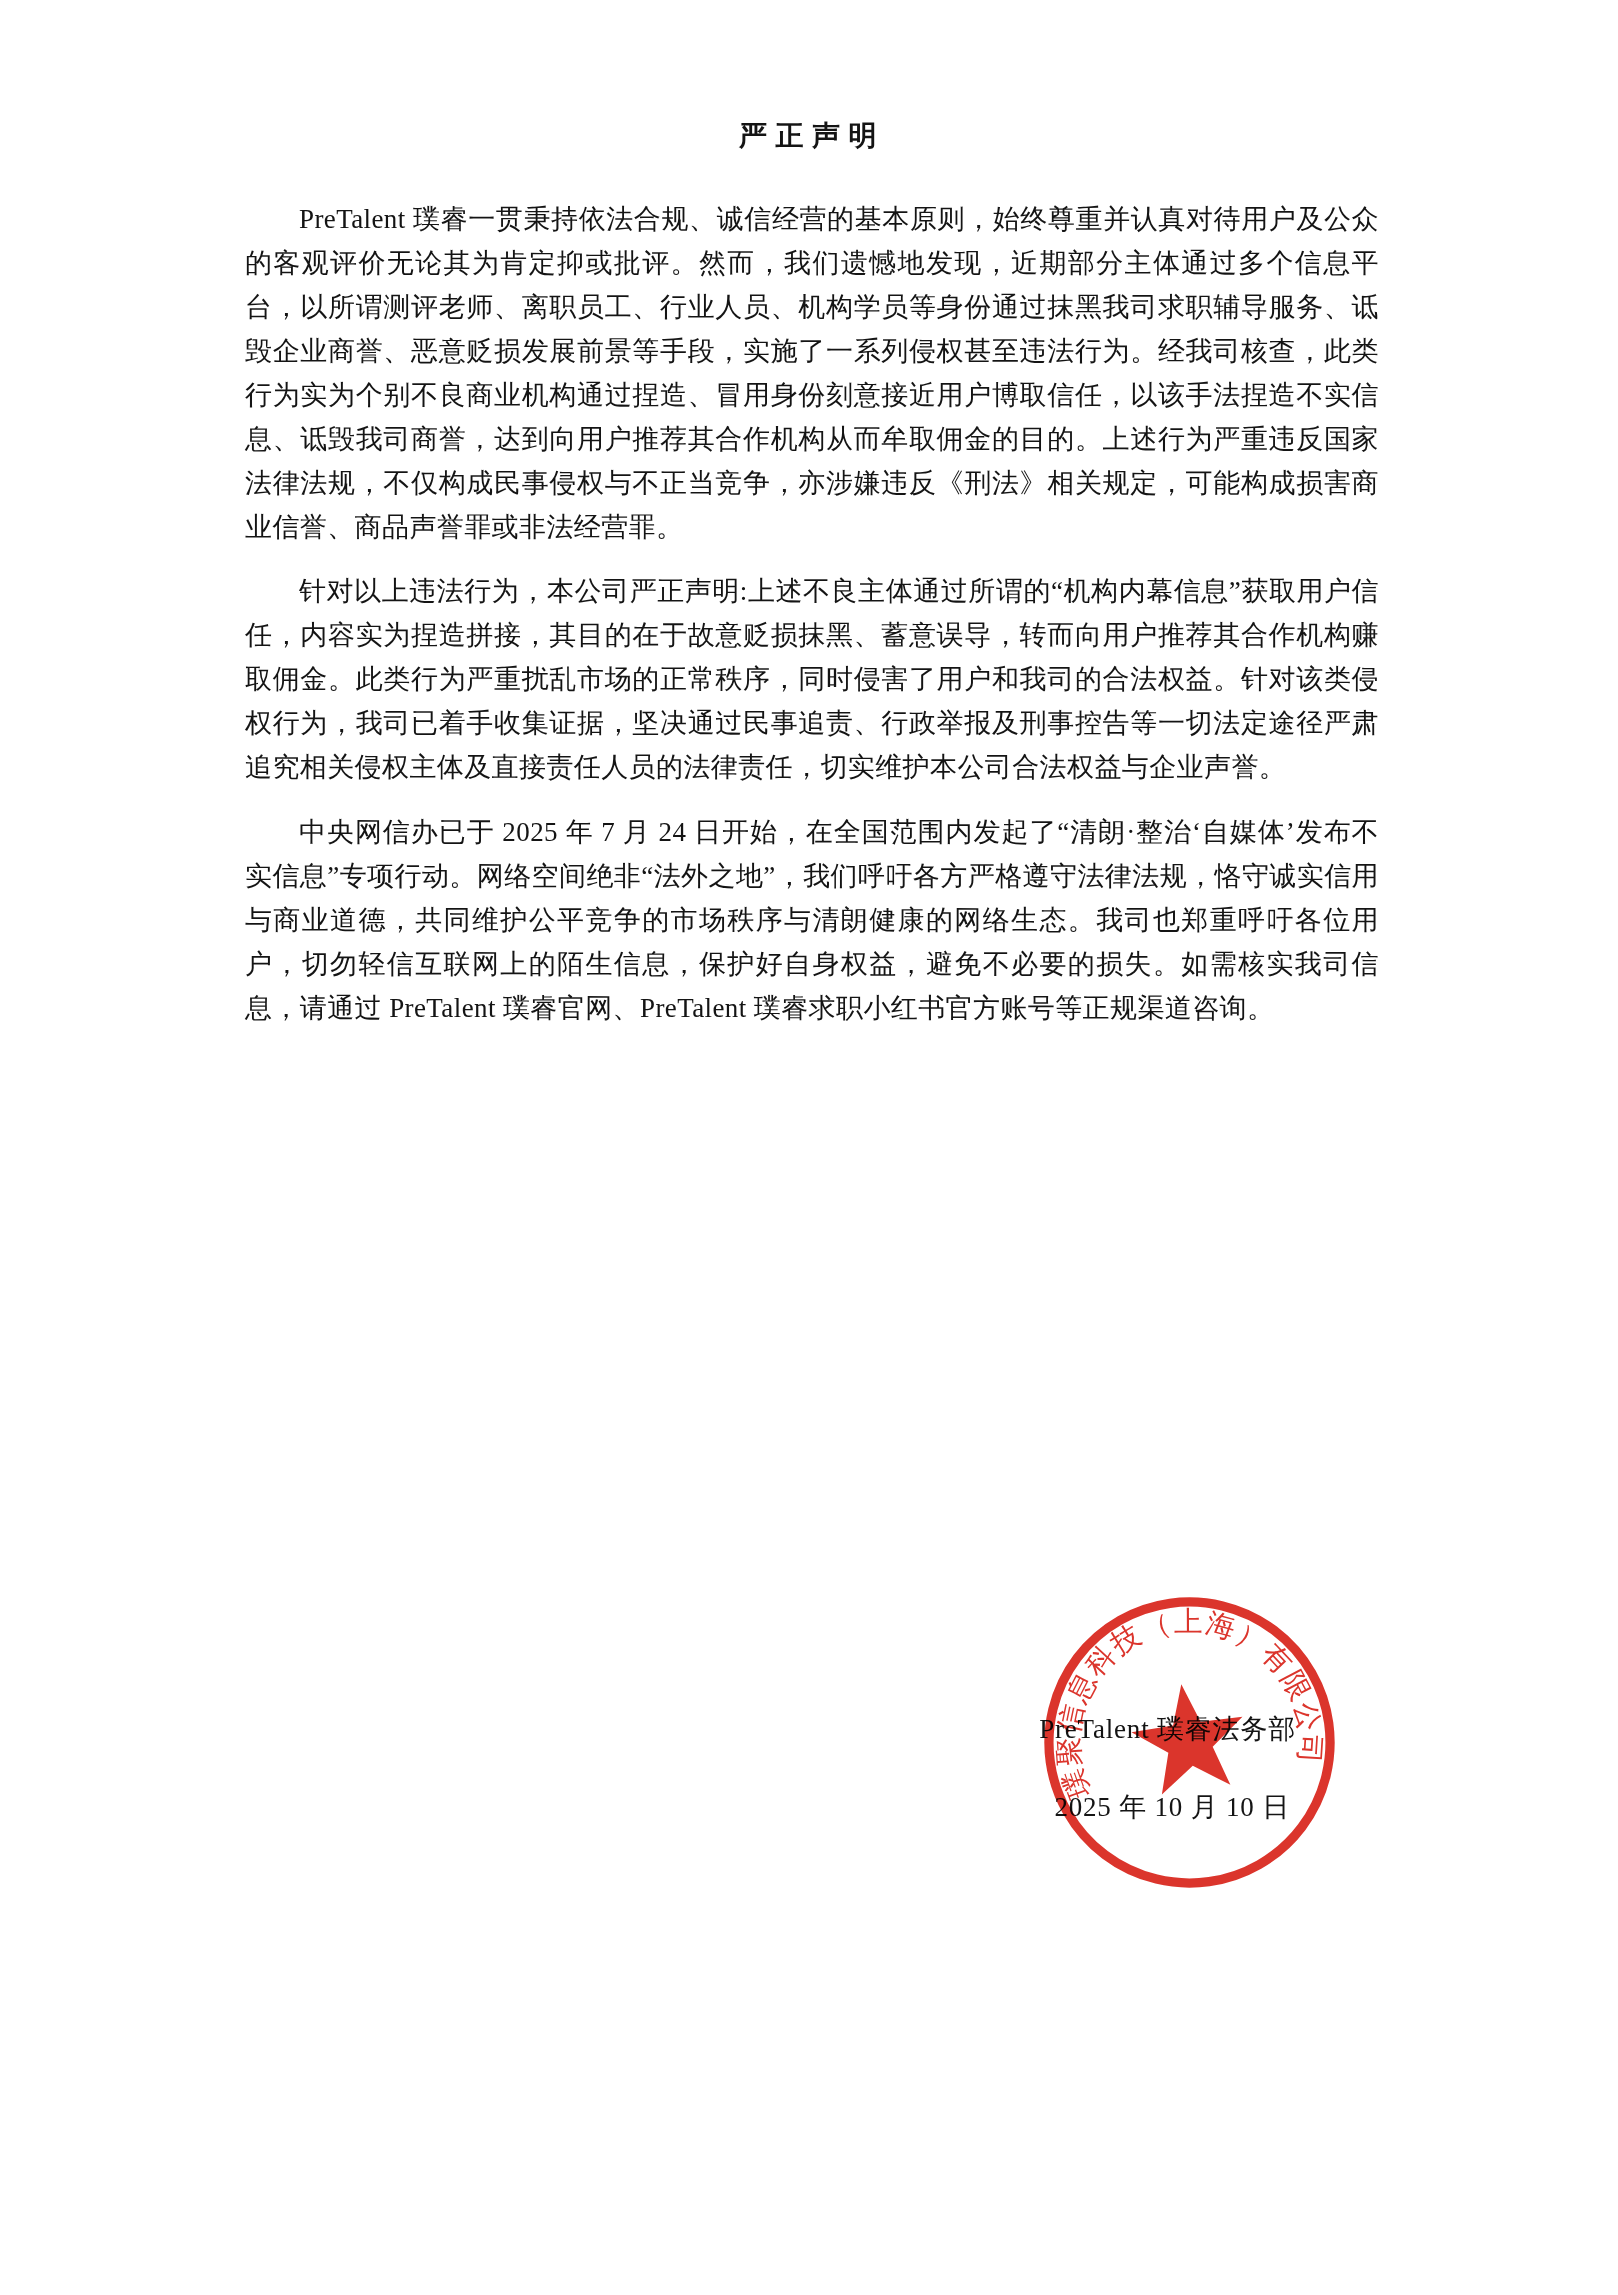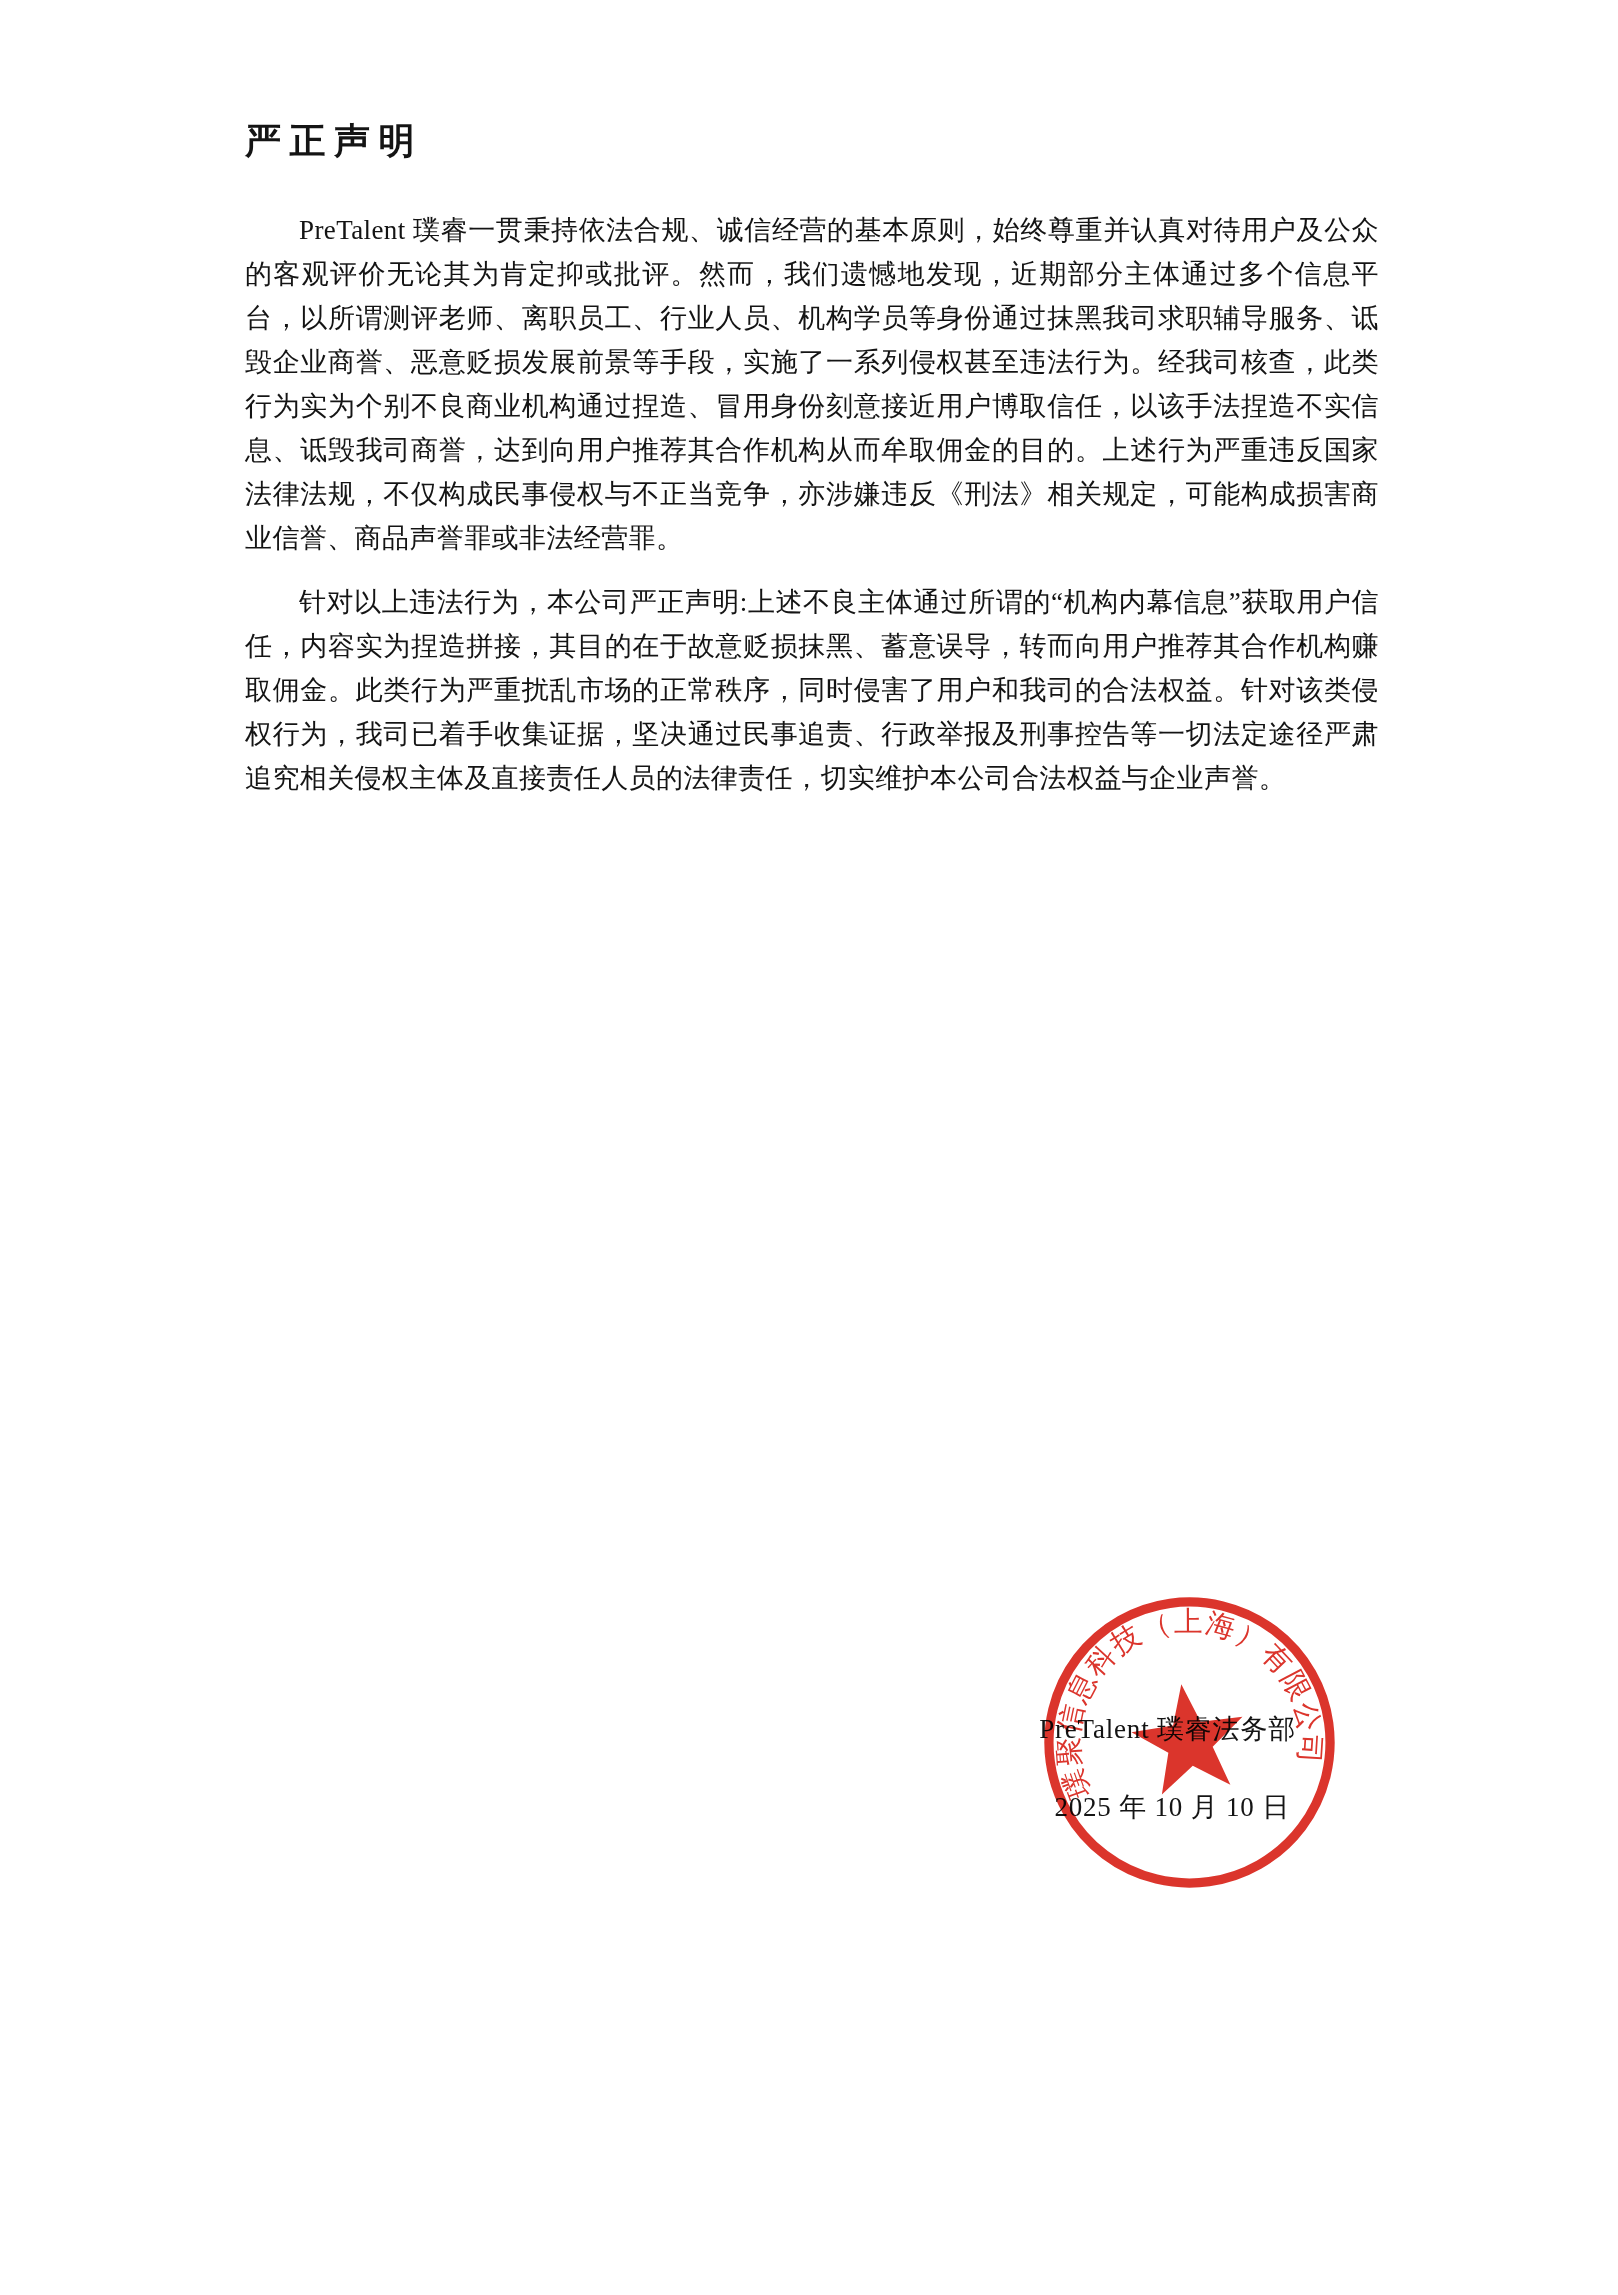--- a/index.html
+++ b/index.html
@@ -18,22 +18,22 @@
 
   .content {
     position: absolute;
     left: 245px;
     top: 117px;
     width: 1134px;
   }
 
   .doc-title {
     margin: 0 0 42px 0;
-    text-align: left;
-    font-size: 36px;
+    text-align: center;
+    font-size: 28px;
     font-weight: 700;
     letter-spacing: 8.5px;
   }
 
   .body-text p {
     margin: 0 0 20.3px 0;
     font-size: 27px;
     line-height: 44px;
     text-align: justify;
     text-indent: 2em;
@@ -75,20 +75,21 @@
 <body>
 
 <div class="page">
 
   <div class="content">
     <h1 class="doc-title">严正声明</h1>
 
     <div class="body-text">
       <p>PreTalent 璞睿一贯秉持依法合规、诚信经营的基本原则，始终尊重并认真对待用户及公众的客观评价无论其为肯定抑或批评。然而，我们遗憾地发现，近期部分主体通过多个信息平台，以所谓测评老师、离职员工、行业人员、机构学员等身份通过抹黑我司求职辅导服务、诋毁企业商誉、恶意贬损发展前景等手段，实施了一系列侵权甚至违法行为。经我司核查，此类行为实为个别不良商业机构通过捏造、冒用身份刻意接近用户博取信任，以该手法捏造不实信息、诋毁我司商誉，达到向用户推荐其合作机构从而牟取佣金的目的。上述行为严重违反国家法律法规，不仅构成民事侵权与不正当竞争，亦涉嫌违反《刑法》相关规定，可能构成损害商业信誉、商品声誉罪或非法经营罪。</p>
       <p>针对以上违法行为，本公司严正声明:上述不良主体通过所谓的“机构内幕信息”获取用户信任，内容实为捏造拼接，其目的在于故意贬损抹黑、蓄意误导，转而向用户推荐其合作机构赚取佣金。此类行为严重扰乱市场的正常秩序，同时侵害了用户和我司的合法权益。针对该类侵权行为，我司已着手收集证据，坚决通过民事追责、行政举报及刑事控告等一切法定途径严肃追究相关侵权主体及直接责任人员的法律责任，切实维护本公司合法权益与企业声誉。</p>
+      <p>中央网信办已于 2025 年 7 月 24 日开始，在全国范围内发起了“清朗·整治‘自媒体’发布不实信息”专项行动。网络空间绝非“法外之地”，我们呼吁各方严格遵守法律法规，恪守诚实信用与商业道德，共同维护公平竞争的市场秩序与清朗健康的网络生态。我司也郑重呼吁各位用户，切勿轻信互联网上的陌生信息，保护好自身权益，避免不必要的损失。如需核实我司信息，请通过 PreTalent 璞睿官网、PreTalent 璞睿求职小红书官方账号等正规渠道咨询。</p>
     </div>
   </div>
 
   <div class="signature">PreTalent 璞睿法务部</div>
   <div class="date">2025 年 10 月 10 日</div>
 
   <svg class="seal" viewBox="0 0 360 360" aria-hidden="true">
     <defs>
       <path id="seal-arc" d="M 56,225 A 132,132 0 1 1 304,225" fill="none"></path>
     </defs>

